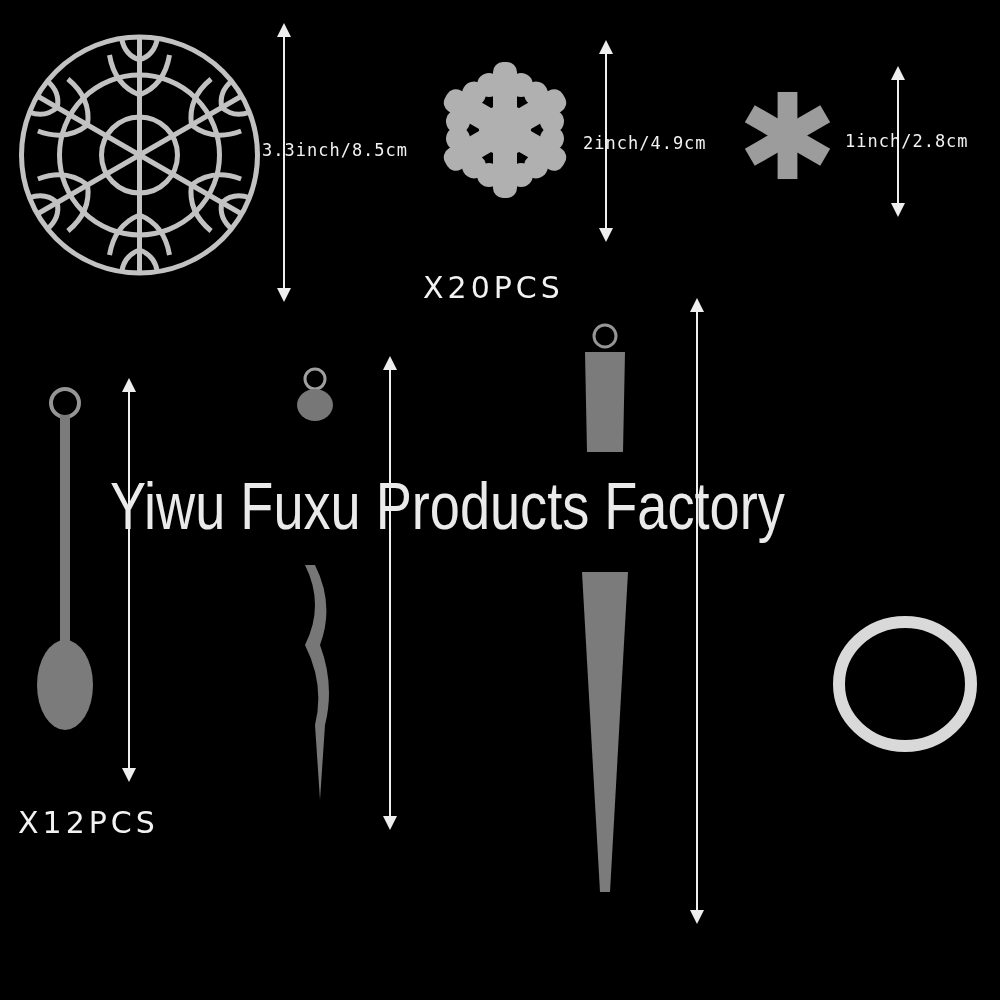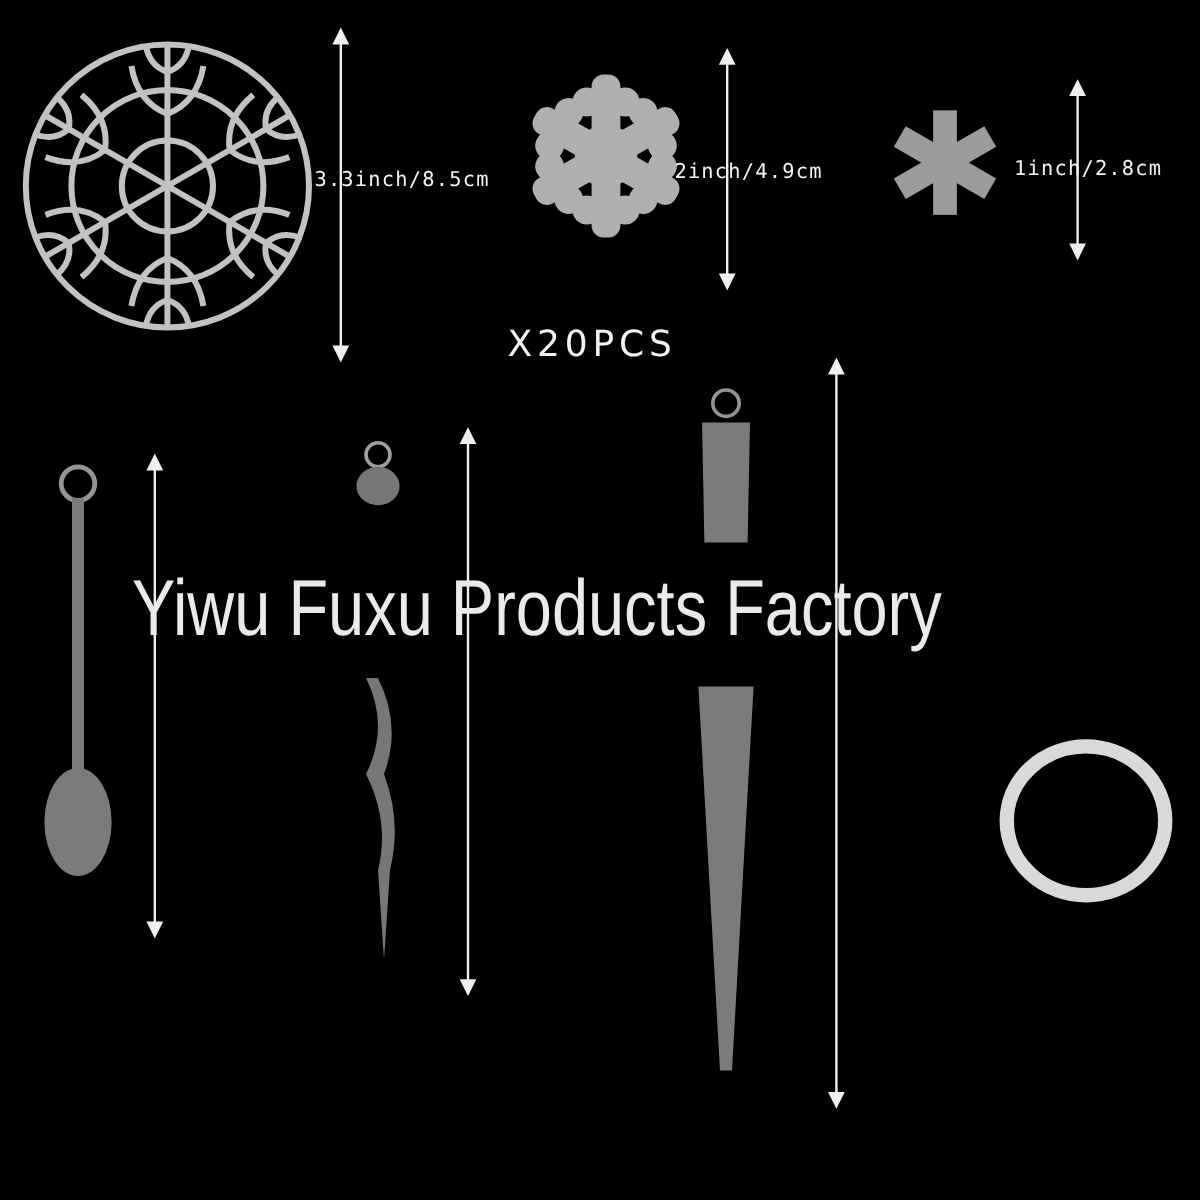--- a/index.html
+++ b/index.html
@@ -46,21 +46,21 @@
         </g>
       <use href="#marm" transform="rotate(60)"></use>
         <use href="#marm" transform="rotate(120)"></use>
       <use href="#marm" transform="rotate(180)"></use>
         <use href="#marm" transform="rotate(240)"></use>
         <use href="#marm" transform="rotate(300)"></use>
       <circle r="26"></circle>
     </g>
   </svg>
   <div class="arrow" style="left:605px;top:42px;height:198px"></div>
-  <div class="dim" style="left:562px;top:133px">2inch/4.9cm</div>
+  <div class="dim" style="left:583px;top:133px">2inch/4.9cm</div>
   <div class="lbl" style="left:423px;top:270px">X20PCS</div>
 
   <svg class="item" style="left:740px;top:88px" width="95" height="95" viewBox="-48 -48 96 96">
     <g fill="#b8b8b8" opacity="0.85">
       <g id="sarm">
           <rect x="-10" y="-44" width="20" height="44"></rect>
         </g>
       <use href="#sarm" transform="rotate(60)"></use>
         <use href="#sarm" transform="rotate(120)"></use>
       <use href="#sarm" transform="rotate(180)"></use>
@@ -72,20 +72,21 @@
   <div class="dim" style="left:845px;top:131px">1inch/2.8cm</div>
 
   <svg class="item" style="left:20px;top:385px" width="80" height="350" viewBox="0 0 80 350">
     <g fill="#9a9a9a" opacity="0.8">
       <circle cx="45" cy="18" r="14" fill="none" stroke="#bbb" stroke-width="4"></circle>
       <rect x="40" y="30" width="10" height="230"></rect>
       <ellipse cx="45" cy="300" rx="28" ry="45"></ellipse>
     </g>
   </svg>
   <div class="arrow" style="left:128px;top:380px;height:400px"></div>
+  <div class="lbl" style="left:18px;top:805px">X12PCS</div>
 
   <svg class="item" style="left:285px;top:365px" width="60" height="440" viewBox="0 0 60 440">
     <g fill="#8c8c8c" opacity="0.85">
       <circle cx="30" cy="14" r="10" fill="none" stroke="#bbb" stroke-width="3"></circle>
       <ellipse cx="30" cy="40" rx="18" ry="16"></ellipse>
       <path d="M20,200 q20,40 0,80 q20,40 10,80 l5,75 l5,-75 q10,-40 -5,-80 q15,-40 -5,-80z"></path>
     </g>
   </svg>
   <div class="arrow" style="left:389px;top:358px;height:470px"></div>
 

